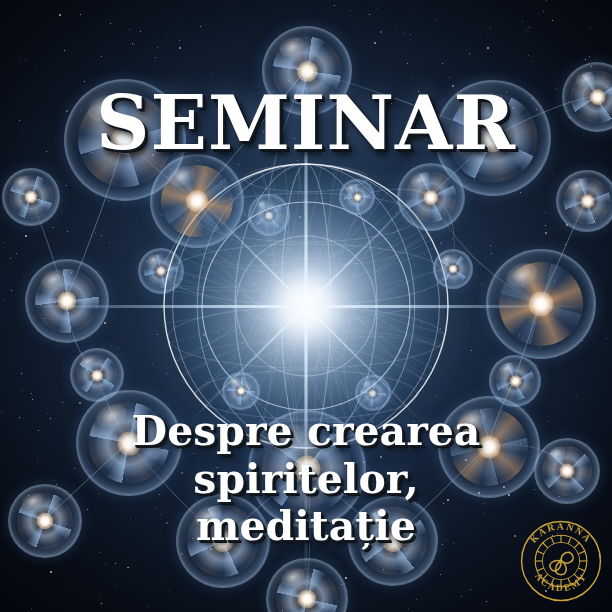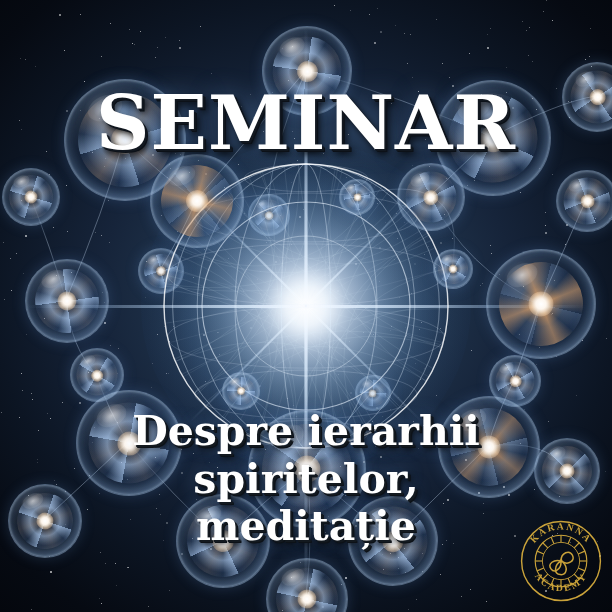--- a/index.html
+++ b/index.html
@@ -1003,21 +1003,21 @@
           <div class="gcore" style="width:19px;height:19px;"></div>
         </div>
         <div class="rimlight"></div>
         <div class="hilite"></div>
       </div>
     </div>
 
   <h1 id="title">SEMINAR</h1>
 
   <div id="subtitle">
-    <span class="ln">Despre ierarhii spiritelor,</span>
+    <span class="ln">Despre crearea spiritelor,</span>
     <span class="ln">meditație</span>
   </div>
 
   <svg id="logo" viewBox="0 0 120 120">
     <defs>
       <path id="arcTop" d="M 16,60 A 44,44 0 0 1 104,60" fill="none"></path>
       <path id="arcBottom" d="M 18,60 A 42,42 0 0 0 102,60" fill="none"></path>
     </defs>
     <g stroke="#c9a23a" fill="none" stroke-width="2">
       <circle cx="60" cy="60" r="55"></circle>

